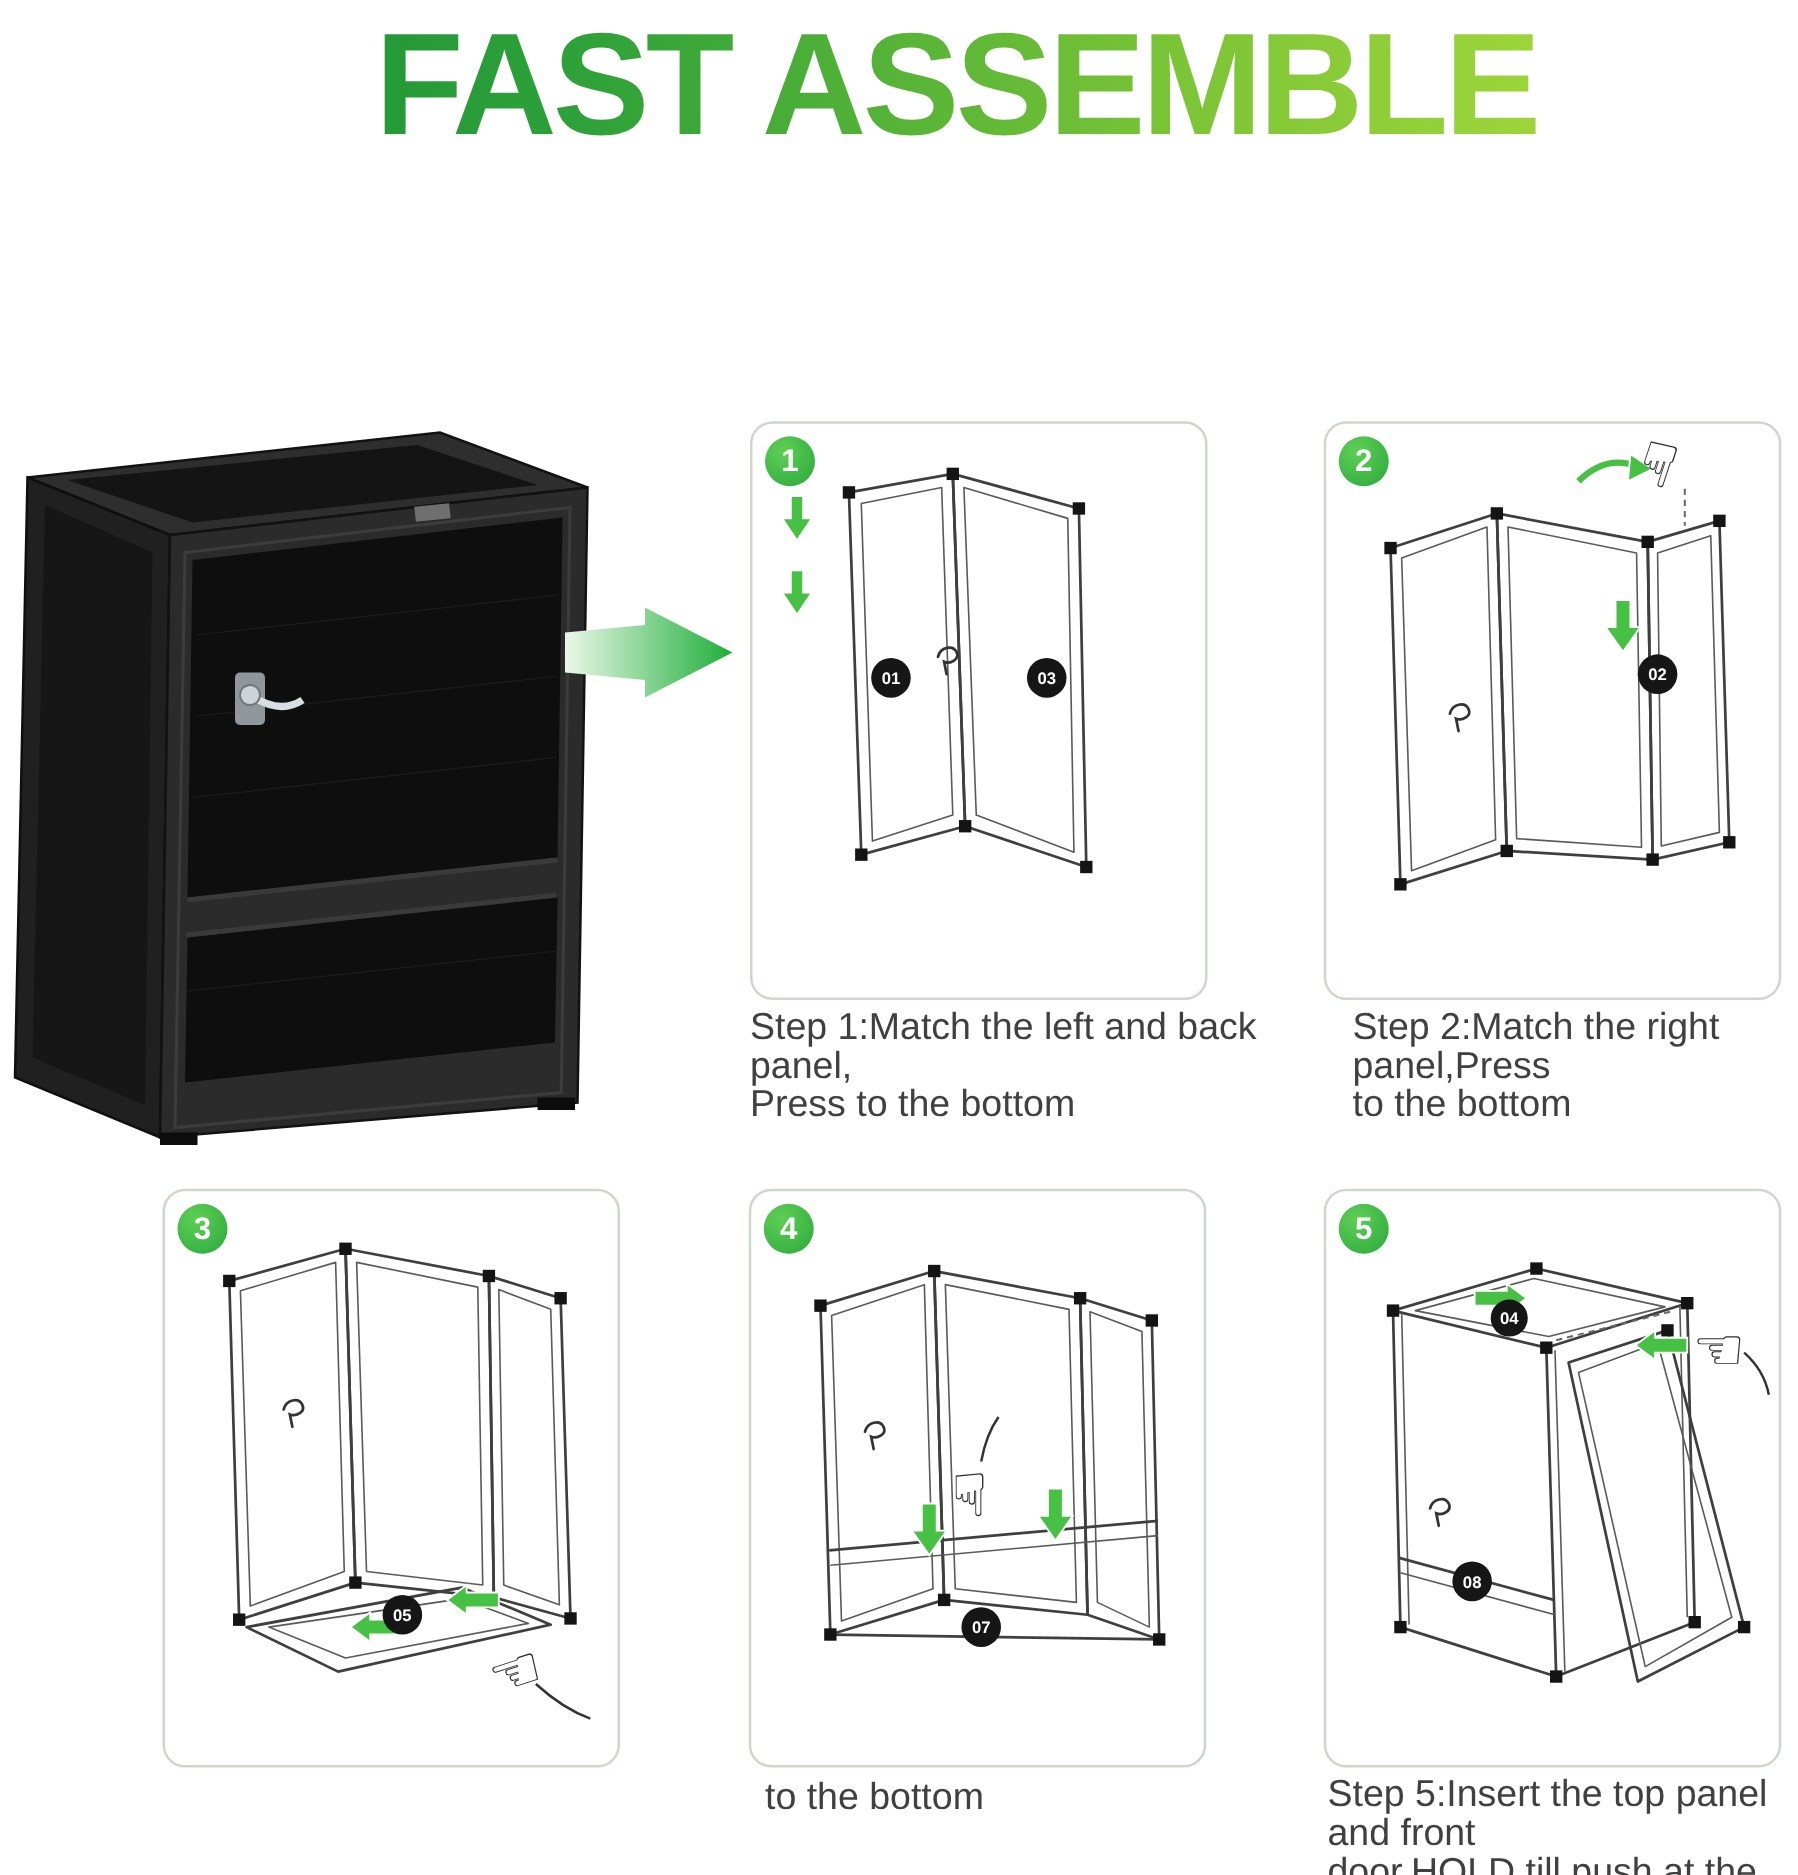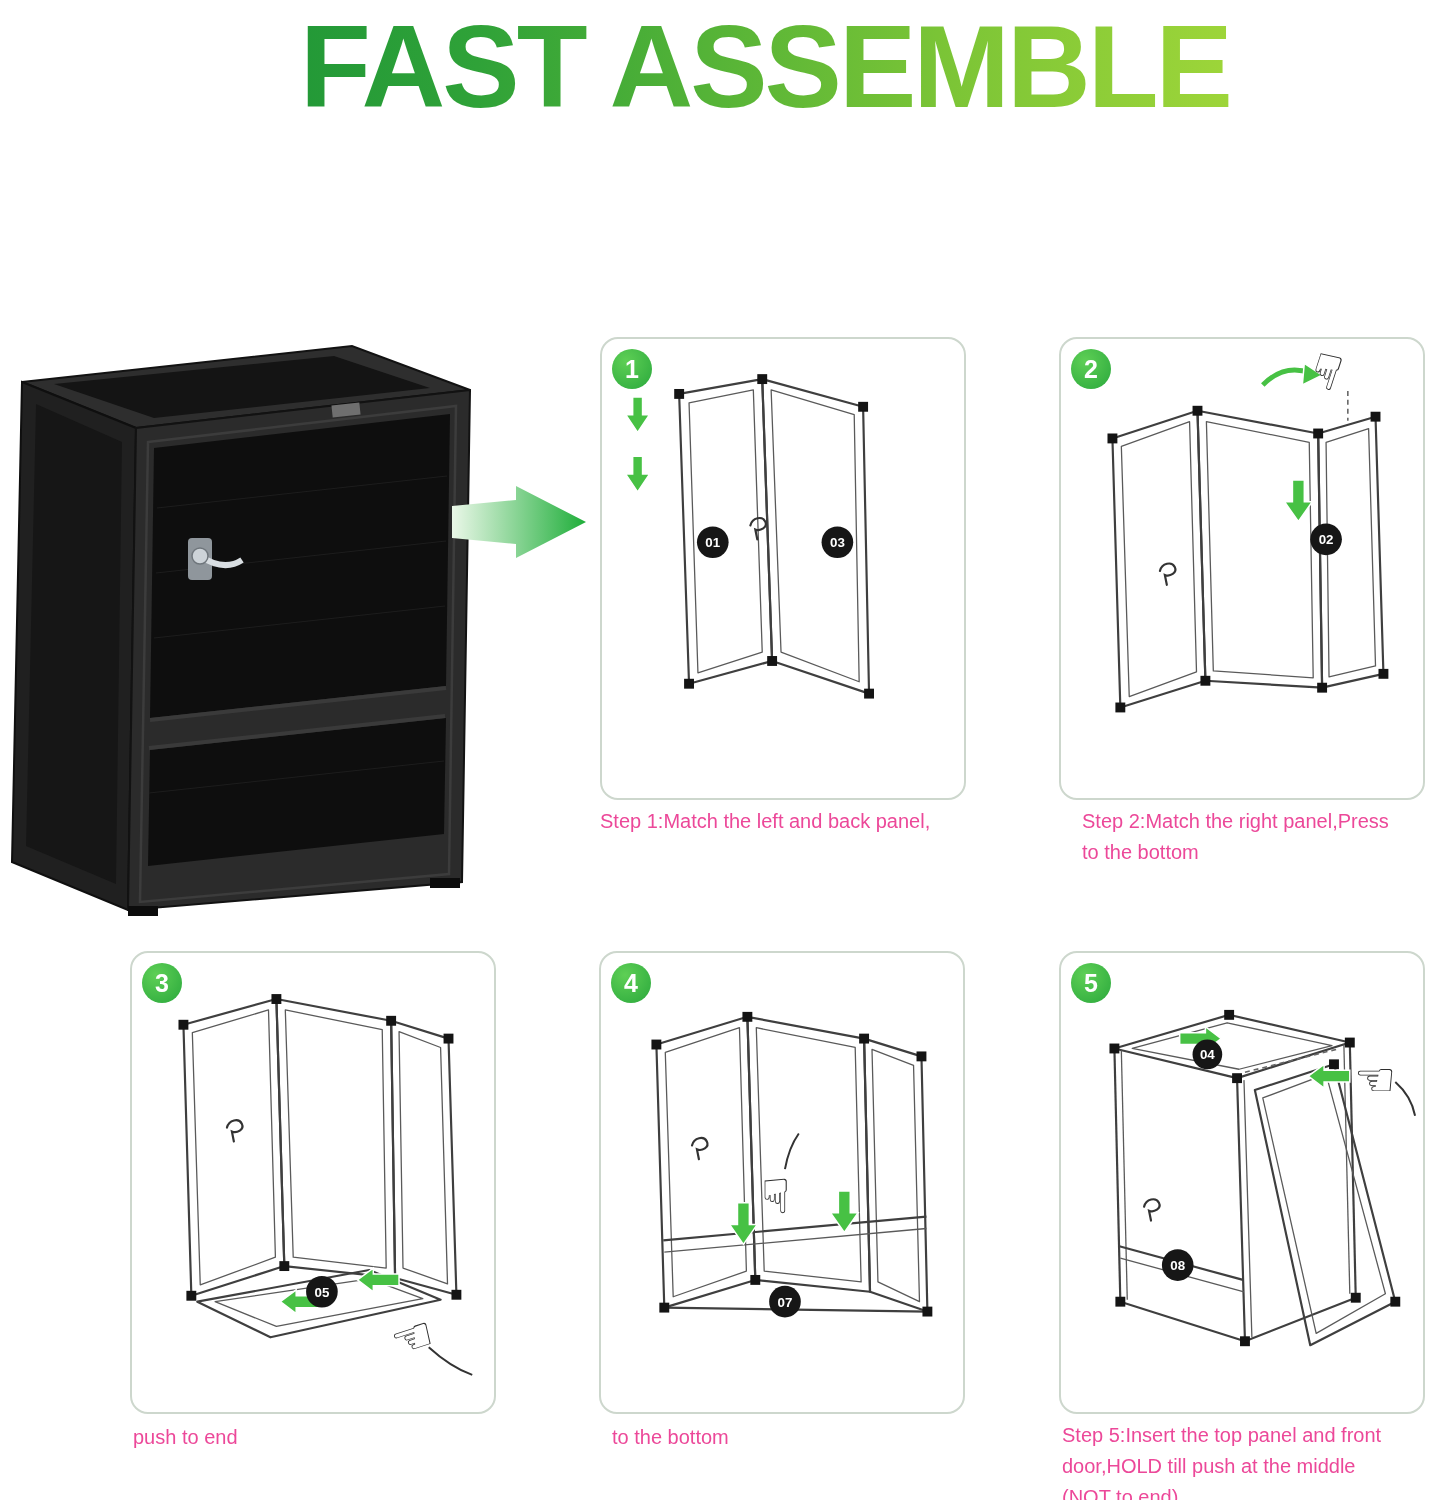--- a/index.html
+++ b/index.html
@@ -17,21 +17,21 @@
     position:absolute;width:366px;height:463px;box-sizing:border-box;
     border:2px solid #cdd7cd;border-radius:18px;background:#ffffff;
   }
   .badge{
     position:absolute;left:10px;top:10px;width:40px;height:40px;border-radius:50%;
     background:radial-gradient(circle at 35% 30%,#5ecf55,#2aa83c);
     color:#fff;font-size:25px;font-weight:bold;
     display:flex;align-items:center;justify-content:center;z-index:2;
   }
   .illus{position:absolute;left:0;top:0;width:362px;height:459px}
-  .caption{position:absolute;font-size:20px;line-height:31px;color:#ec4899}
+  .caption{position:absolute;font-size:30px;line-height:31px;color:#404040}
   .wire{fill:none;stroke:#3f3f3f;stroke-width:2.2;stroke-linejoin:round}
   .wire2{fill:none;stroke:#5a5a5a;stroke-width:1.3;stroke-linejoin:round}
   .cb{fill:#141414}
   .garrow{fill:#47c144;stroke:#ffffff;stroke-width:1.5}
   .plabel{fill:#ffffff;font-weight:bold;font-size:13.5px;font-family:"Liberation Sans",sans-serif}
   .hand{fill:#2e2e2e;font-size:48px}
   .hook{fill:none;stroke:#333333;stroke-width:2.2;stroke-linecap:round}
   .dash{stroke:#666666;stroke-width:1.6;stroke-dasharray:5,4;fill:none}
   .wrist{fill:none;stroke:#333333;stroke-width:2}
 </style>
@@ -114,20 +114,21 @@
       <text class="plabel" x="112" y="210" text-anchor="middle">01</text>
     </g>
     <g>
       <circle cx="238" cy="205" r="16" fill="#161616"></circle>
       <text class="plabel" x="238" y="210" text-anchor="middle">03</text>
     </g>
   </svg>
 </div>
 <div class="caption" style="left:600px;top:806px;width:410px">
   <div>Step 1:Match the left and back panel,</div>
+  <div>Press to the bottom</div>
 </div>
 
 <div class="card" style="left:1059px;top:337px">
   <div class="badge">2</div>
   <svg class="illus" viewBox="0 0 366 463">
     <g>
       <path class="wire" d="M52,100 L138,72 L146,345 L60,372 Z"></path>
       <path class="wire2" d="M61,108 L130,83 L137,336 L69,361 Z"></path>
     </g>
     <g>
@@ -200,21 +201,20 @@
     <text class="hand" x="262" y="404" transform="rotate(-18 286 388)">☜</text>
     <path class="wrist" d="M300,398 Q322,418 344,426"></path>
     <path class="hook" d="M96,176 C98,168 108,166 111,172 C114,178 106,182 101,180 L103,190"></path>
     <g>
       <circle cx="192" cy="342" r="16" fill="#161616"></circle>
       <text class="plabel" x="192" y="347" text-anchor="middle">05</text>
     </g>
   </svg>
 </div>
 <div class="caption" style="left:133px;top:1422px;width:400px">
-  <div>push to end</div>
 </div>
 
 <div class="card" style="left:599px;top:951px">
   <div class="badge">4</div>
   <svg class="illus" viewBox="0 0 366 463">
     <g>
       <path class="wire" d="M56,92 L148,64 L156,330 L64,358 Z"></path>
       <path class="wire2" d="M65,100 L140,75 L147,321 L73,347 Z"></path>
     </g>
     <g>

